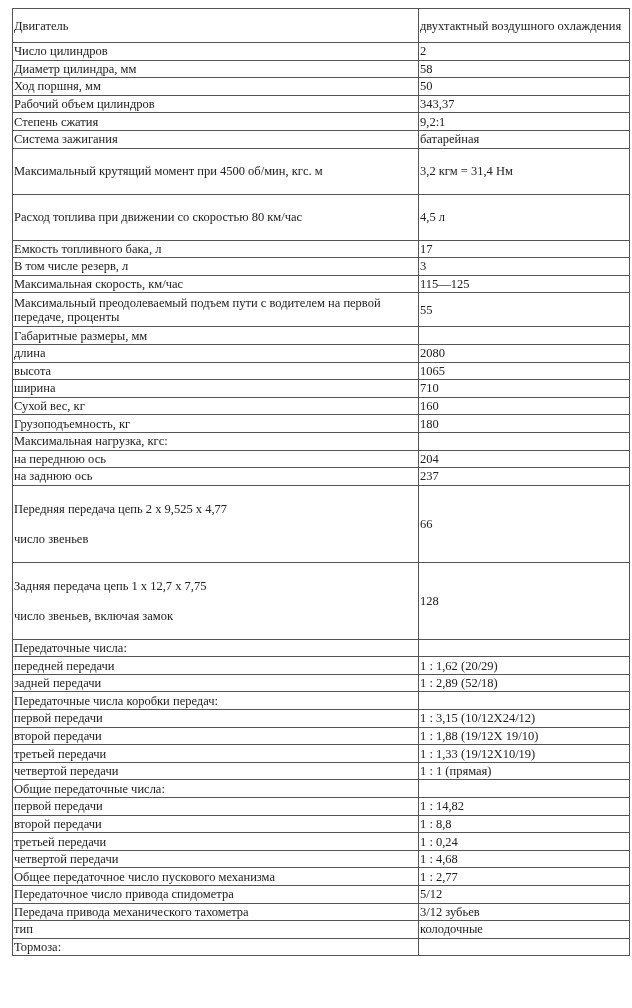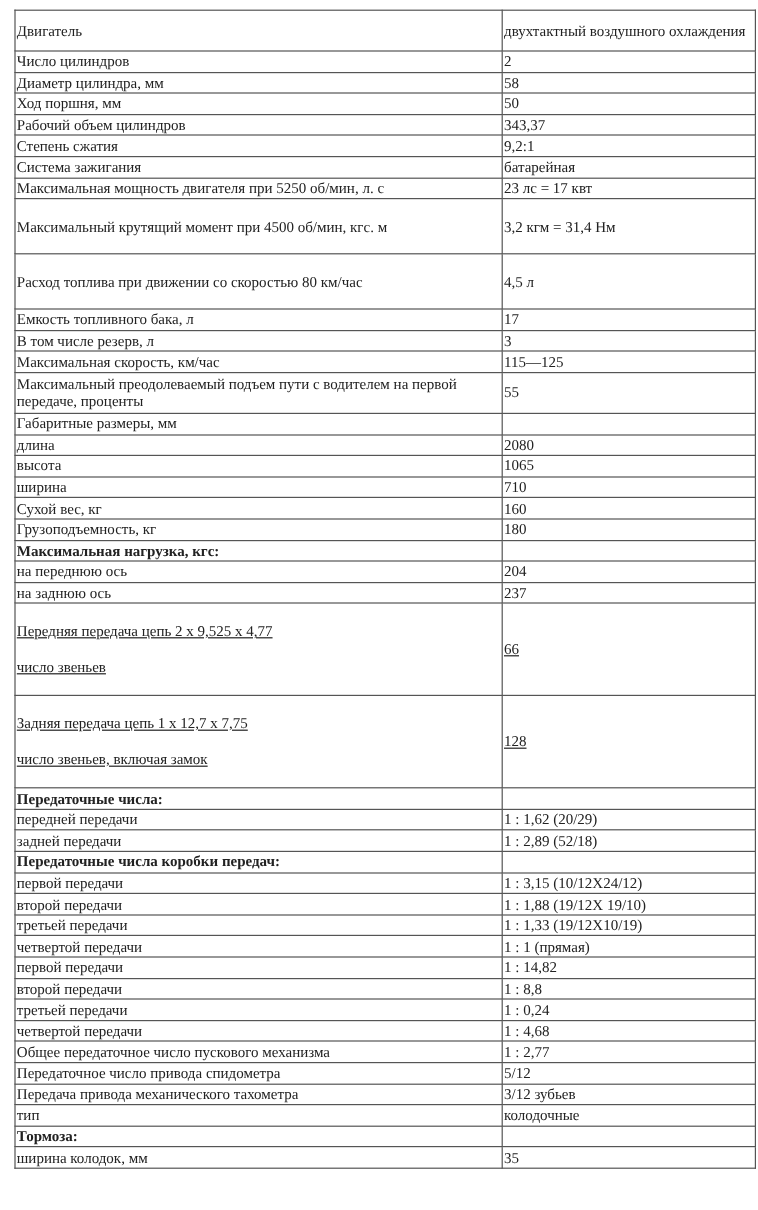--- a/index.html
+++ b/index.html
@@ -18,22 +18,22 @@
     padding: 0 1px;
     vertical-align: middle;
     line-height: 14px;
     overflow: hidden;
   }
   table.spec col.c1 { width: 406px; }
   table.spec col.c2 { width: 211px; }
   tr.r { height: 17.6px; }
   tr.r2 { height: 34px; }
   tr.r46 { height: 46px; }
-  tr.r76 { height: 77px; text-decoration: underline; }
-  td.b { font-weight: bold; }
+  tr.r76 { height: 77px; }
+  td.b { font-weight: normal; }
   .line { display: block; }
   .gap { display: block; height: 16px; }
 </style>
 </head>
 <body>
 
 <table class="spec">
   <colgroup>
       <col class="c1">
       <col class="c2">
@@ -60,24 +60,20 @@
         <td><span>343,37</span></td>
       </tr>
       <tr class="r">
         <td><span>Степень сжатия</span></td>
         <td><span>9,2:1</span></td>
       </tr>
       <tr class="r">
         <td><span>Система зажигания</span></td>
         <td><span>батарейная</span></td>
       </tr>
-      <tr class="r">
-        <td><span>Максимальная мощность двигателя при 5250 об/мин, л. с</span></td>
-        <td><span>23 лс = 17 квт</span></td>
-      </tr>
       <tr class="r46">
         <td><span>Максимальный крутящий момент при 4500 об/мин, кгс. м</span></td>
         <td><span>3,2 кгм = 31,4 Нм</span></td>
       </tr>
       <tr class="r46">
         <td><span>Расход топлива при движении со скоростью 80 км/час</span></td>
         <td><span>4,5 л</span></td>
       </tr>
       <tr class="r">
         <td><span>Емкость топливного бака, л</span></td>
@@ -173,20 +169,24 @@
       </tr>
       <tr class="r">
         <td><span>третьей передачи</span></td>
         <td><span>1 : 1,33 (19/12X10/19)</span></td>
       </tr>
       <tr class="r">
         <td><span>четвертой передачи</span></td>
         <td><span>1 : 1 (прямая)</span></td>
       </tr>
       <tr class="r">
+        <td class="b"><span>Общие передаточные числа:</span></td>
+        <td><span></span></td>
+      </tr>
+      <tr class="r">
         <td><span>первой передачи</span></td>
         <td><span>1 : 14,82</span></td>
       </tr>
       <tr class="r">
         <td><span>второй передачи</span></td>
         <td><span>1 : 8,8</span></td>
       </tr>
       <tr class="r">
         <td><span>третьей передачи</span></td>
         <td><span>1 : 0,24</span></td>
@@ -207,19 +207,15 @@
         <td><span>Передача привода механического тахометра</span></td>
         <td><span>3/12 зубьев</span></td>
       </tr>
       <tr class="r">
         <td><span>тип</span></td>
         <td><span>колодочные</span></td>
       </tr>
       <tr class="r">
         <td class="b"><span>Тормоза:</span></td>
         <td><span></span></td>
-      </tr>
-      <tr class="r">
-        <td><span>ширина колодок, мм</span></td>
-        <td><span>35</span></td>
       </tr>
     </tbody>
 </table>
 
 </body></html>

